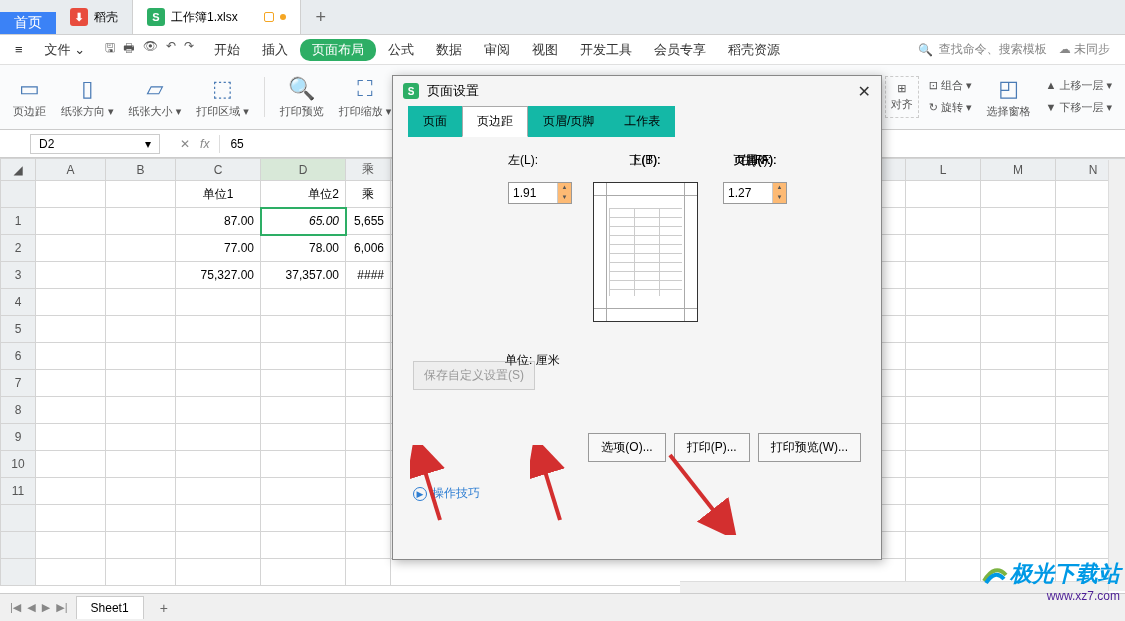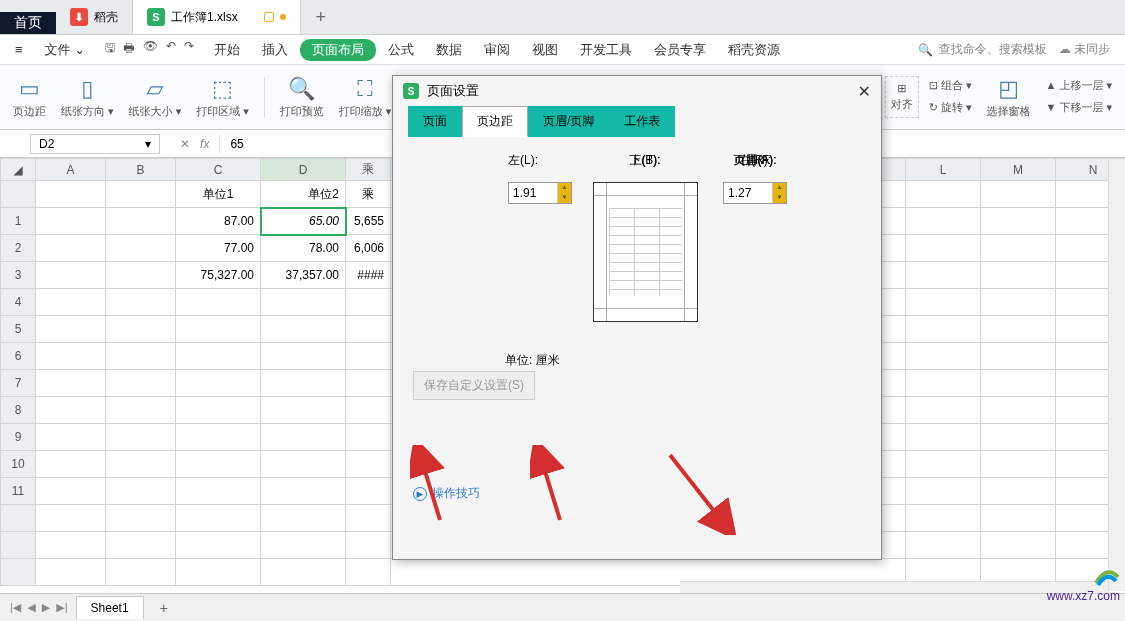--- a/index.html
+++ b/index.html
@@ -1,21 +1,21 @@
 <!DOCTYPE html>
 <html><head>
 <meta charset="utf-8">
 <style>
 * { box-sizing: border-box; margin: 0; padding: 0; font-family: "Microsoft YaHei", sans-serif; }
 body { background: #fff; width: 1125px; height: 621px; overflow: hidden; position: relative; font-size: 12px; }
 
 
 .tab-bar { height: 35px; background: #e8ecef; display: flex; align-items: stretch; border-bottom: 1px solid #d0d0d0; }
 .tab { display: flex; align-items: center; padding: 0 14px; gap: 6px; cursor: pointer; }
-.tab-home { background: #0f172a; color: white; font-size: 14px; margin-top: 12px; }
+.tab-home { background: #3b82f6; color: white; font-size: 14px; margin-top: 12px; }
 .tab-dao { display: flex; align-items: center; }
 .dao-icon { width: 18px; height: 18px; background: #e84c3d; border-radius: 3px; display: flex; align-items: center; justify-content: center; color: white; font-size: 11px; font-weight: bold; }
 .tab-doc { background: #fff; border-right: 1px solid #d0d0d0; border-left: 1px solid #d0d0d0; }
 .doc-icon { width: 18px; height: 18px; background: #2dae65; border-radius: 3px; display: flex; align-items: center; justify-content: center; color: white; font-size: 11px; font-weight: bold; }
 .tab-add { width: 40px; display: flex; align-items: center; justify-content: center; color: #666; font-size: 18px; }
 .tab-indicator { width: 10px; height: 10px; border: 1px solid #f5a623; border-radius: 2px; margin-left: 20px; }
 .tab-dot { width: 6px; height: 6px; background: #f5a623; border-radius: 50%; }
 
 
 .menu-bar { height: 30px; display: flex; align-items: center; padding: 0 5px; gap: 2px; border-bottom: 1px solid #e0e0e0; }
@@ -57,31 +57,31 @@
 .dialog { position: absolute; left: 392px; top: 75px; width: 490px; height: 485px; background: #f5f5f5; border: 1px solid #888; box-shadow: 2px 2px 10px rgba(0,0,0,0.3); z-index: 100; }
 .dialog-title { height: 30px; display: flex; align-items: center; padding: 0 10px; background: #f5f5f5; gap: 8px; font-size: 13px; }
 .dialog-close { margin-left: auto; font-size: 16px; cursor: pointer; color: #333; }
 .dialog-tabs { display: flex; padding: 0 15px; }
 .dialog-tab { padding: 6px 14px; font-size: 12px; background: #14b8a6; border: 1px solid transparent; cursor: pointer; }
 .dialog-tab.active { background: #fff; border: 1px solid #aaa; border-bottom: 1px solid #fff; }
 .dialog-body { background: #f5f5f5; padding: 15px 20px; position: relative; height: 380px; }
 .margin-layout { position: relative; height: 200px; }
 .margin-field { position: absolute; text-align: center; }
 .margin-label { font-size: 12px; margin-bottom: 13px; }
-.spin-box { display: flex; border: 1px solid #999; background: #eab308; width: 64px; height: 22px; }
+.spin-box { display: flex; border: 1px solid #999; background: #fdba74; width: 64px; height: 22px; }
 .spin-input { border: none; width: 48px; padding: 0 4px; font-size: 12px; outline: none; }
 .spin-btns { display: flex; flex-direction: column; width: 14px; border-left: 1px solid #ccc; }
 .spin-btn { flex: 1; font-size: 6px; line-height: 8px; text-align: center; cursor: pointer; color: #555; }
 .page-preview { position: absolute; left: 180px; top: 30px; width: 105px; height: 140px; border: 1px solid #333; background: #fff; }
 .preview-grid { position: absolute; left: 15px; top: 25px; right: 15px; bottom: 25px; background: repeating-linear-gradient(to bottom, #ccc 0, #ccc 1px, transparent 1px, transparent 9px), repeating-linear-gradient(to right, #ccc 0, #ccc 1px, transparent 1px, transparent 25px); }
 .preview-line-h { position: absolute; left: 0; right: 0; height: 1px; background: #aaa; }
 .preview-line-v { position: absolute; top: 0; bottom: 0; width: 1px; background: #aaa; }
 .unit-label { position: absolute; left: 92px; top: 200px; font-size: 12px; }
 
-.save-custom { margin-top: 19px; }
+.save-custom { margin-top: 9px; }
 .save-custom button { padding: 5px 10px; font-size: 12px; color: #999; background: #eee; border: 1px solid #ccc; cursor: not-allowed; }
 
 .center-group { margin-top: 18px; border-top: 1px solid #ccc; position: relative; padding-top: 12px; }
 .center-group-label { position: absolute; top: -8px; left: 0; background: #f5f5f5; padding: 0 5px; font-size: 12px; }
 .checkboxes { display: flex; gap: 90px; padding: 5px 15px; }
 .chk { display: flex; align-items: center; gap: 5px; font-size: 12px; }
 .chk input { accent-color: #2d7dd2; width: 14px; height: 14px; }
 
 .dialog-buttons-row { position: absolute; bottom: 55px; right: 20px; display: flex; gap: 8px; }
 .dialog-buttons-row button { padding: 5px 12px; font-size: 12px; background: #f8f8f8; border: 1px solid #999; cursor: pointer; }
@@ -517,20 +517,25 @@
         <div class="preview-grid"></div>
       </div>
       <div class="unit-label">单位: 厘米</div>
     </div>
 
     <div class="save-custom">
       <button disabled="">保存自定义设置(S)</button>
     </div>
 
 
+    <div class="dialog-buttons-row">
+      <button>选项(O)...</button>
+      <button>打印(P)...</button>
+      <button>打印预览(W)...</button>
+    </div>
 
     <div class="tips-link">
       <span class="tips-icon">▶</span>
       <span>操作技巧</span>
     </div>
   </div>
 </div>
 
 <svg class="arrow" style="left:410px;top:445px" width="40" height="80">
   <defs>
@@ -560,15 +565,16 @@
 
 <div class="scrollbar-v"></div>
 <div class="scrollbar-h"></div>
 
 <div class="watermark">
   <div class="watermark-logo">
     <svg width="26" height="26">
         <path d="M2,20 Q13,2 24,14" stroke="#7cb342" stroke-width="4" fill="none"></path>
         <path d="M4,22 Q13,8 22,18" stroke="#0099e5" stroke-width="4" fill="none"></path>
       </svg>
+    <span>极光下载站</span>
   </div>
   <div class="watermark-url">www.xz7.com</div>
 </div>
 
 </body></html>

